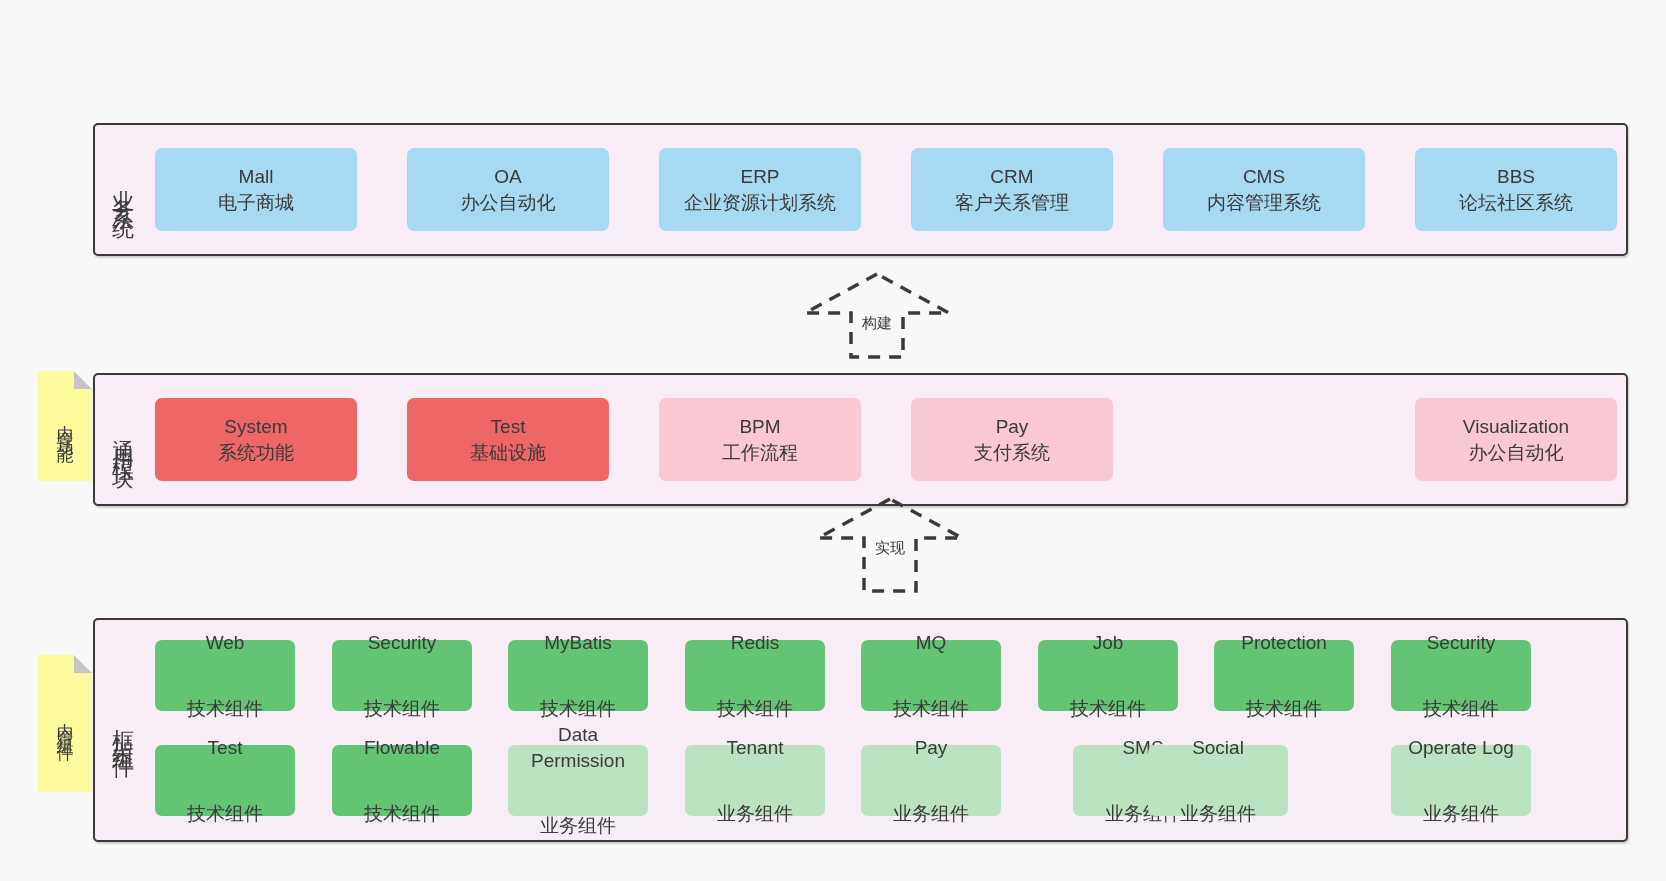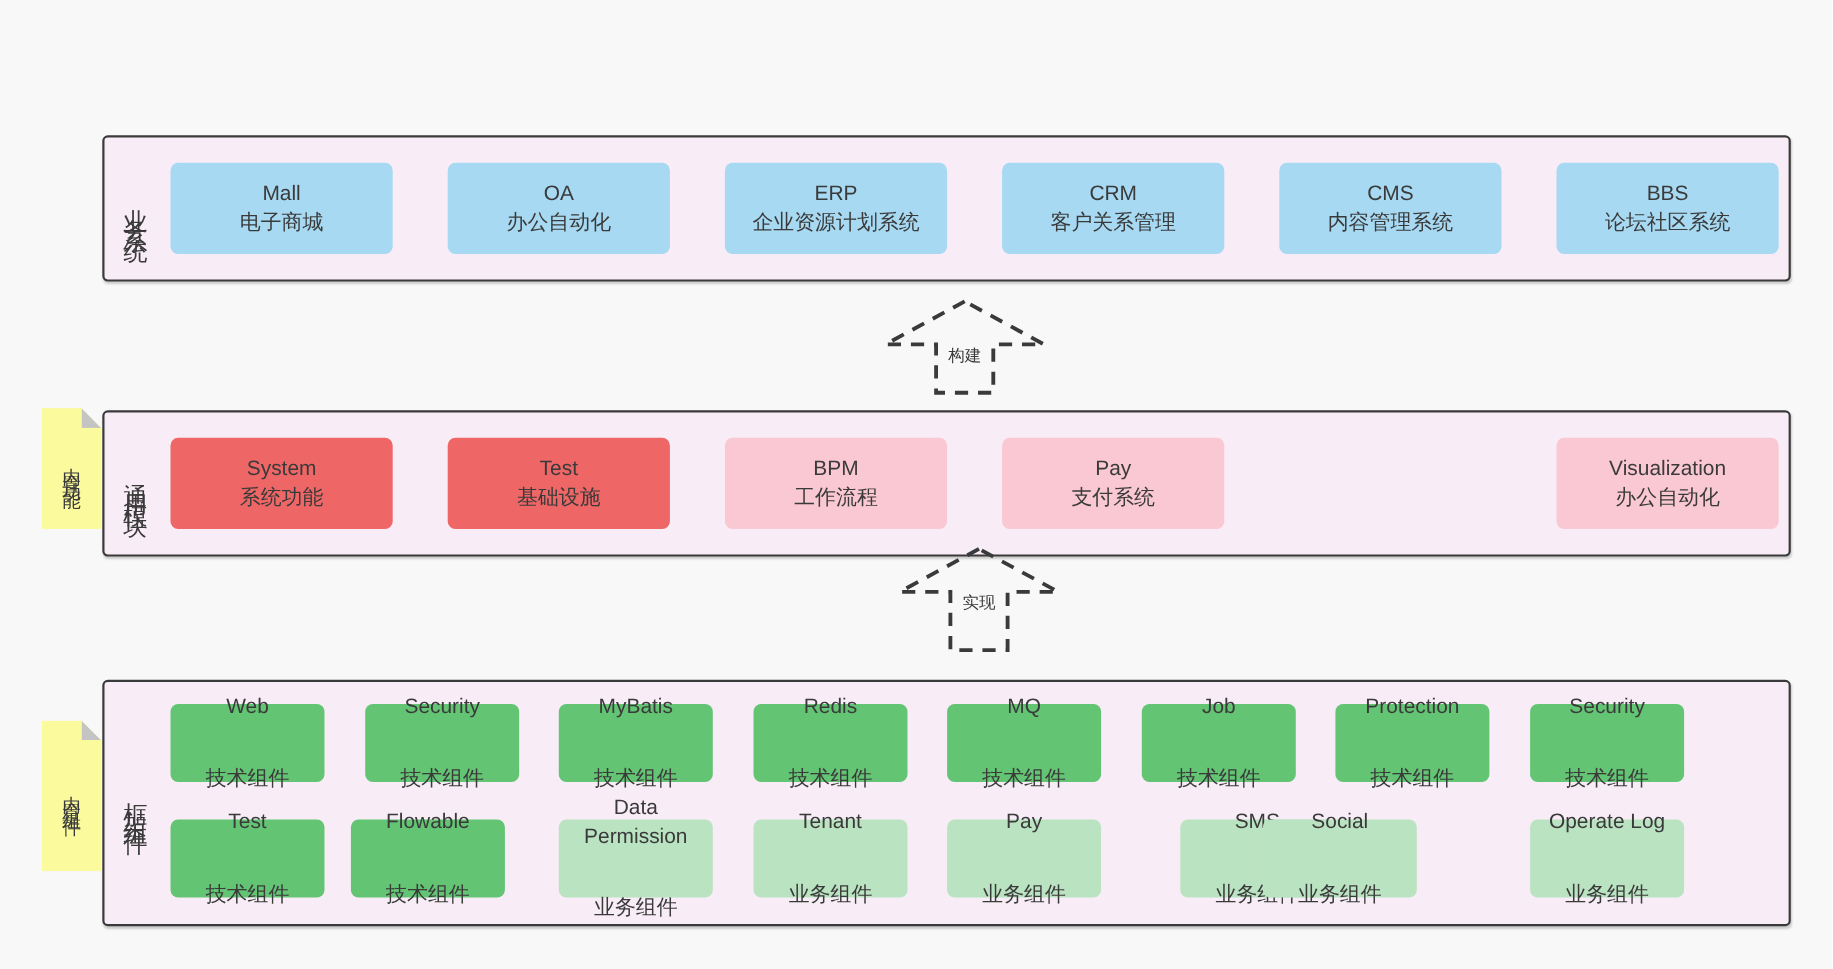--- a/index.html
+++ b/index.html
@@ -168,21 +168,21 @@
     </div>
     <div class="box v-green sm r1" style="left:1296px">
       <span class="t">Security</span>
       <span class="s">技术组件</span>
     </div>
 
     <div class="box v-green sm r2" style="left:60px">
       <span class="t">Test</span>
       <span class="s">技术组件</span>
     </div>
-    <div class="box v-green sm r2" style="left:224px">
+    <div class="box v-green sm r2" style="left:237px">
       <span class="t">Flowable</span>
       <span class="s">技术组件</span>
     </div>
     <div class="box v-lightgreen sm r2" style="left:413px">
       <span class="t">Data Permission</span>
       <span class="s">业务组件</span>
     </div>
     <div class="box v-lightgreen sm r2" style="left:590px">
       <span class="t">Tenant</span>
       <span class="s">业务组件</span>

